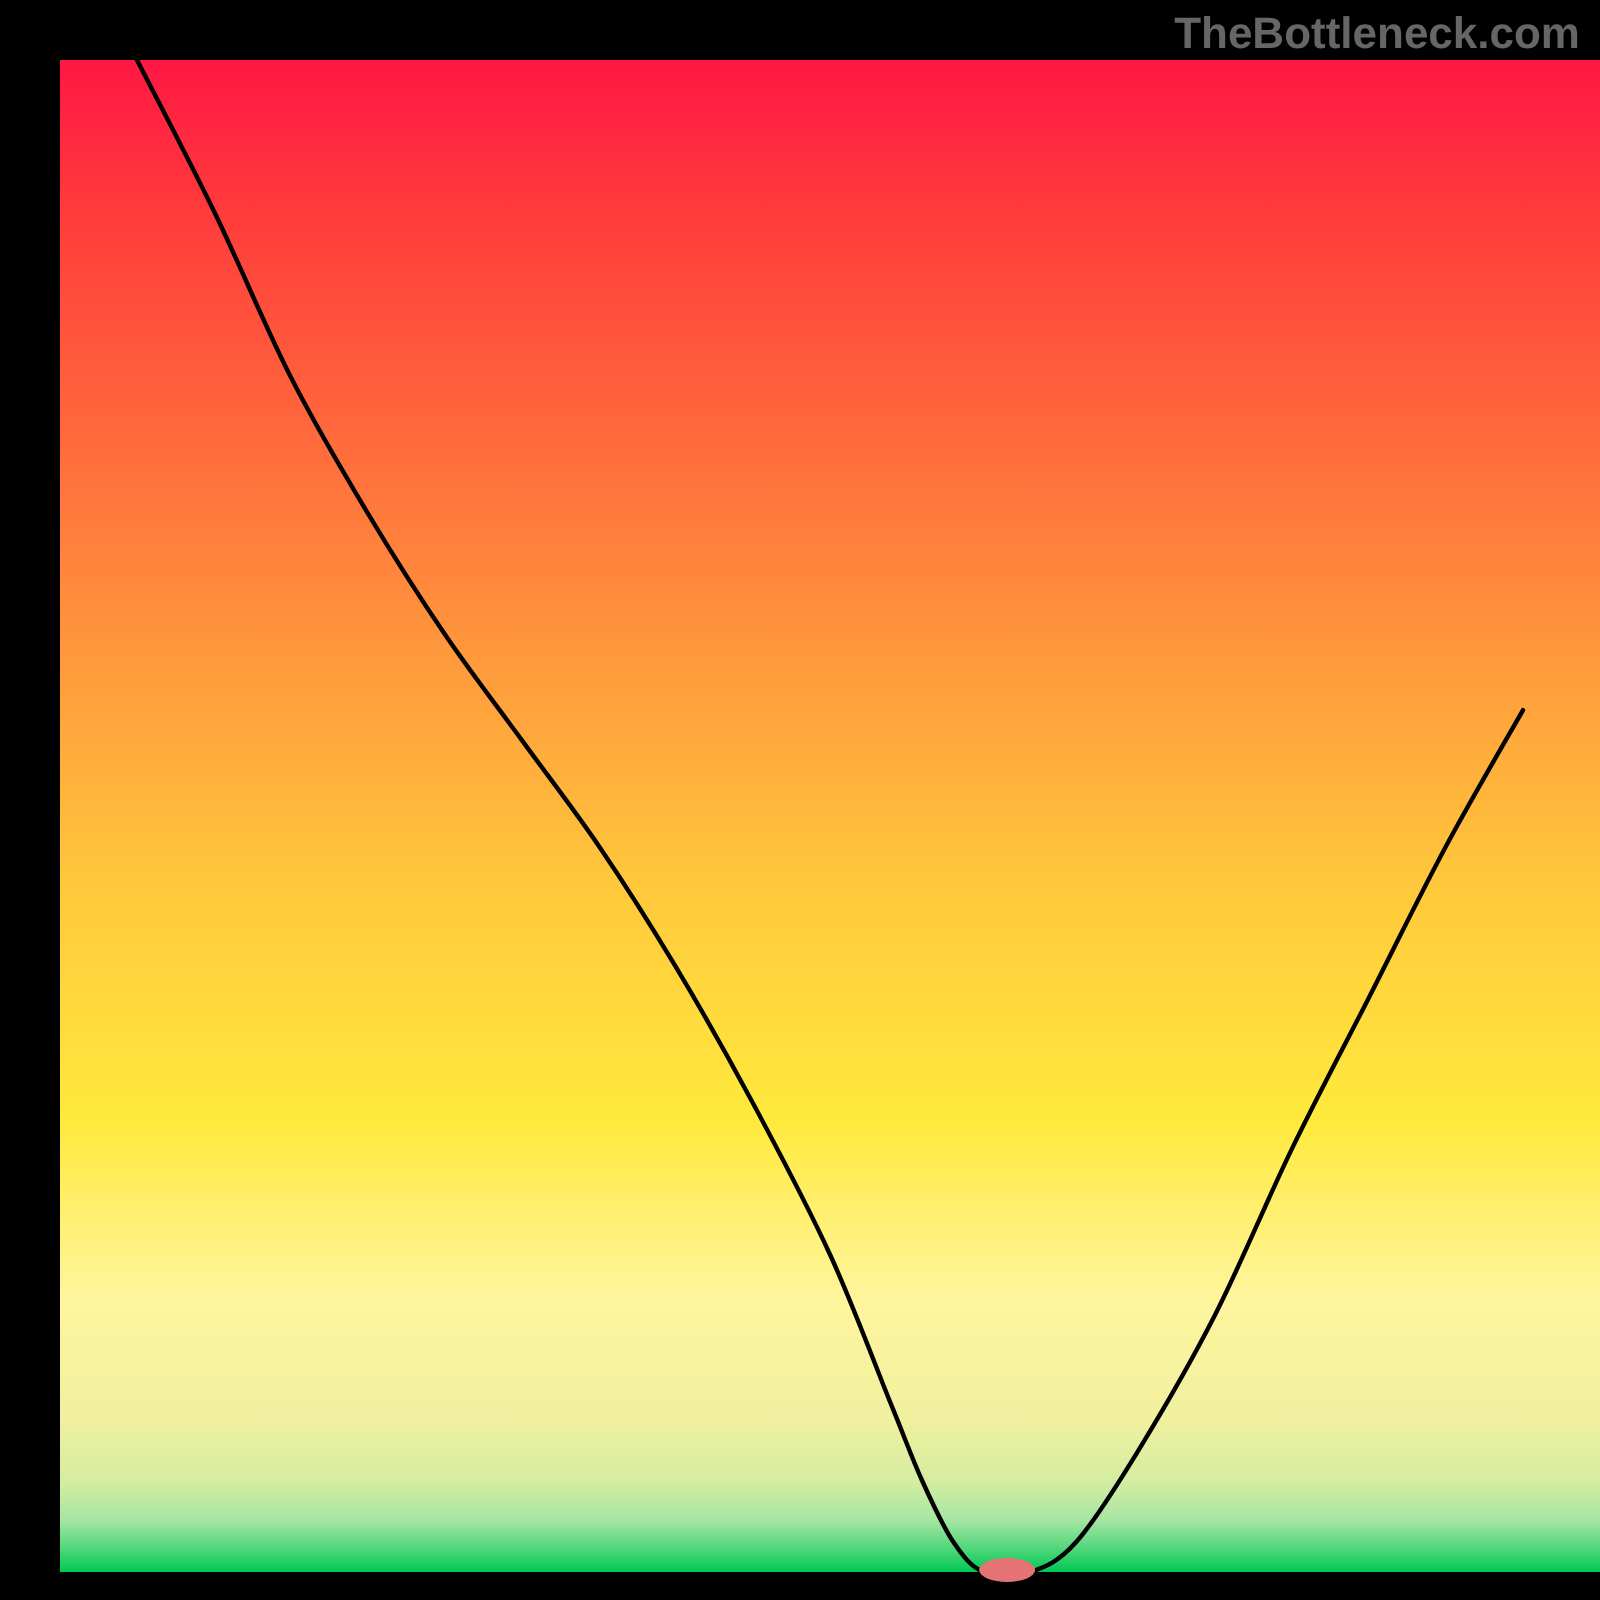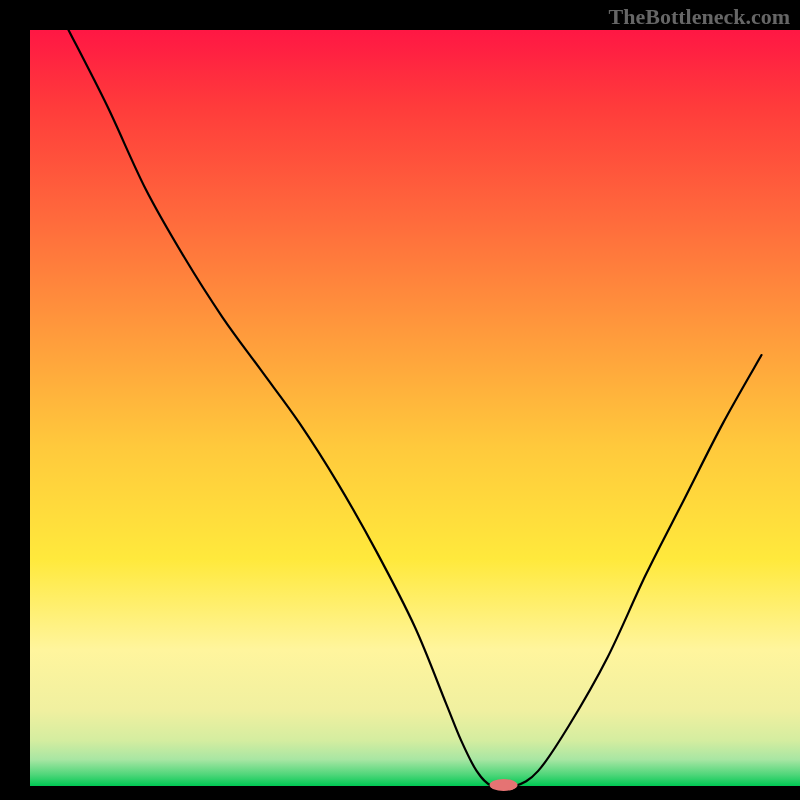--- a/index.html
+++ b/index.html
@@ -13,21 +13,21 @@
     width: 800px;
     height: 800px;
   }
   .watermark {
     position: absolute;
     top: 4px;
     right: 10px;
     font-size: 22px;
     font-weight: bold;
     color: #666;
-    font-family: Liberation Serif, serif;
+    font-family: Liberation Sans, sans-serif;
   }
   svg {
     display: block;
   }
 </style>
 </head>
 <body>
 
 <div class="chart-container">
   <svg id="chart-svg" width="800" height="800">

